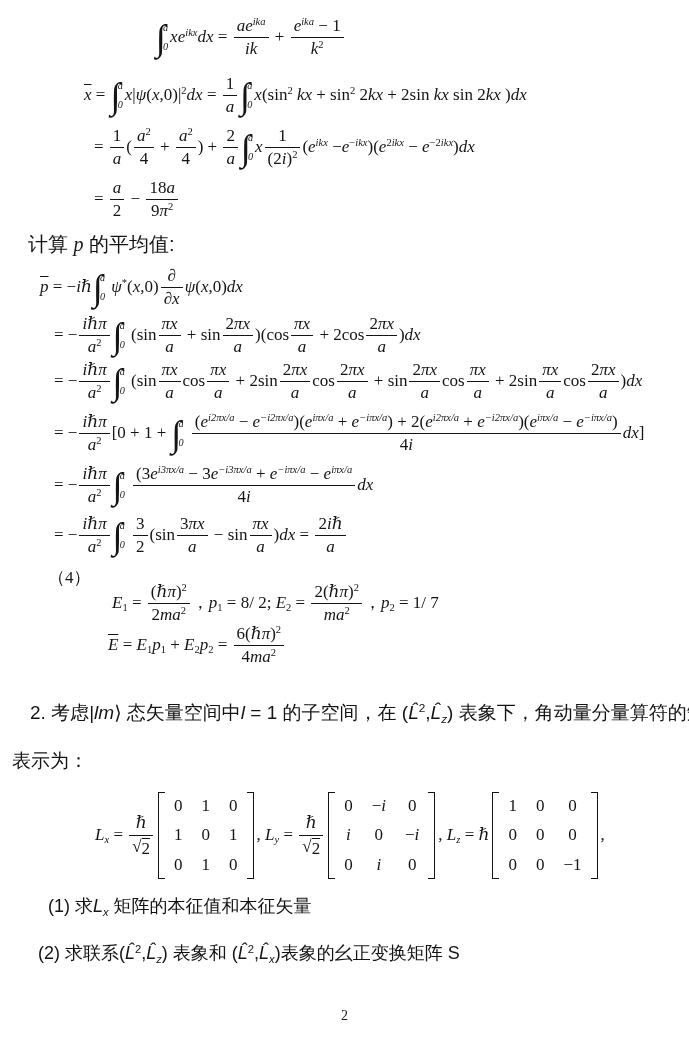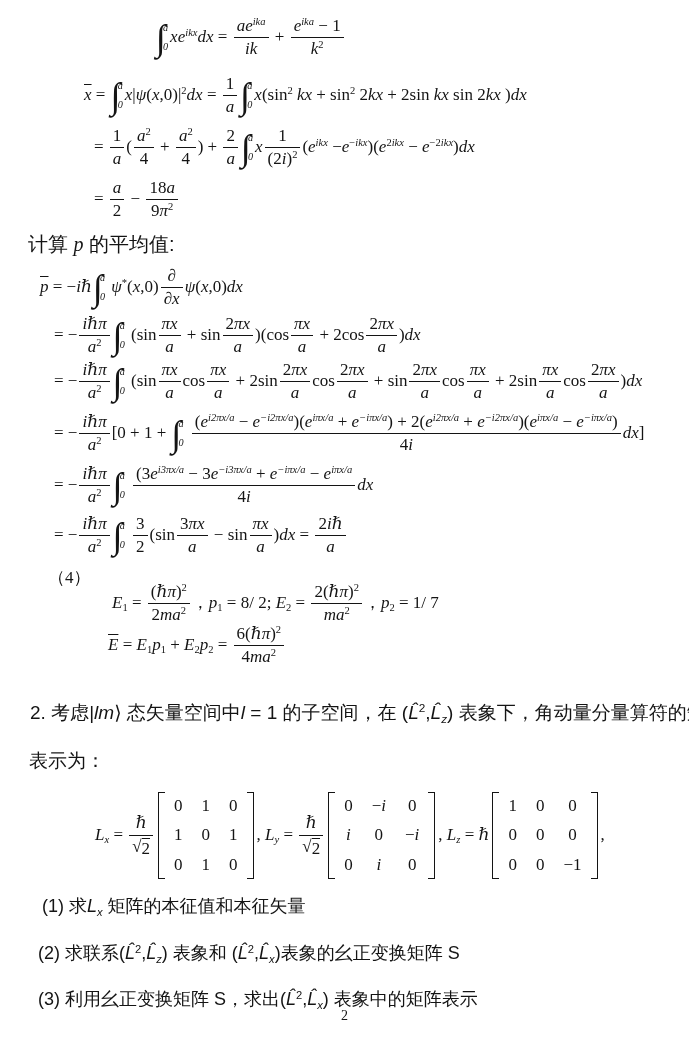--- a/index.html
+++ b/index.html
@@ -227,21 +227,21 @@
       </span><span class="rm">，</span><span class="it">p</span><span class="sub2"><span class="rm">1</span></span><span class="rm"> = 8/ 2; </span><span class="it">E</span><span class="sub2"><span class="rm">2</span></span><span class="rm"> = </span><span class="frac">
         <span class="num"><span class="rm">2(ℏ</span><span class="it">π</span><span class="rm">)</span><span class="sup2"><span class="rm">2</span></span></span>
         <span class="den"><span class="it">ma</span><span class="sup2"><span class="rm">2</span></span></span>
       </span><span class="rm">，</span><span class="it">p</span><span class="sub2"><span class="rm">2</span></span><span class="rm"> = 1/ 7</span></div>
   <div class="abs math-line" style="left:108px;top:624px;"><span class="ovl"><span class="it">E</span></span><span class="rm"> = </span><span class="it">E</span><span class="sub2"><span class="rm">1</span></span><span class="it">p</span><span class="sub2"><span class="rm">1</span></span><span class="rm"> + </span><span class="it">E</span><span class="sub2"><span class="rm">2</span></span><span class="it">p</span><span class="sub2"><span class="rm">2</span></span><span class="rm"> = </span><span class="frac">
         <span class="num"><span class="rm">6(ℏ</span><span class="it">π</span><span class="rm">)</span><span class="sup2"><span class="rm">2</span></span></span>
         <span class="den"><span class="rm">4</span><span class="it">ma</span><span class="sup2"><span class="rm">2</span></span></span>
       </span></div>
 
   <div class="abs para zh" style="left:30px;top:700px;"><span class="rm">2. 考虑</span><span class="rm">|</span><span class="it">lm</span><span class="rm">⟩</span><span class="rm"> 态矢量空间中</span><span class="it">l</span><span class="rm"> = 1 的子空间，在 (</span><span class="it">L̂</span><span class="sup2"><span class="rm">2</span></span><span class="rm">,</span><span class="it">L̂</span><span class="sub2"><span class="it">z</span></span><span class="rm">) 表象下，角动量分量算符的矩阵</span></div>
-  <div class="abs para zh" style="left:29px;top:748px;text-align:right;">表示为：</div>
+  <div class="abs para zh" style="left:12px;top:748px;text-align:right;">表示为：</div>
 
   <div class="abs math-line" style="left:95px;top:792px;"><span class="it">L</span><span class="sub2"><span class="it">x</span></span><span class="rm"> = </span><span class="frac">
         <span class="num"><span class="rm">ℏ</span></span>
         <span class="den"><span class="rt">
             <span class="rts">√</span>
             <span class="rta"><span class="rm">2</span></span>
           </span></span>
       </span><span class="mat">
         <span class="bl"></span>
         <span class="cells">
@@ -285,19 +285,18 @@
           <span class="cell"><span class="rm">0</span></span>
           <span class="cell"><span class="rm">0</span></span>
           <span class="cell"><span class="rm">0</span></span>
           <span class="cell"><span class="rm">0</span></span>
           <span class="cell"><span class="rm">0</span></span>
           <span class="cell"><span class="rm">−1</span></span>
         </span>
         <span class="br"></span>
       </span><span class="rm">,</span></div>
 
-  <div class="abs qline zh" style="left:42px;top:894px;"><span class="rm">(1)  求</span><span class="it">L</span><span class="sub2"><span class="it">x</span></span><span class="rm">  矩阵的本征值和本征矢量</span></div>
+  <div class="abs qline zh" style="left:48px;top:894px;"><span class="rm">(1)  求</span><span class="it">L</span><span class="sub2"><span class="it">x</span></span><span class="rm">  矩阵的本征值和本征矢量</span></div>
   <div class="abs qline zh" style="left:38px;top:941px;"><span class="rm">(2)  求联系(</span><span class="it">L̂</span><span class="sup2"><span class="rm">2</span></span><span class="rm">,</span><span class="it">L̂</span><span class="sub2"><span class="it">z</span></span><span class="rm">)  表象和  (</span><span class="it">L̂</span><span class="sup2"><span class="rm">2</span></span><span class="rm">,</span><span class="it">L̂</span><span class="sub2"><span class="it">x</span></span><span class="rm">)表象的幺正变换矩阵 S</span></div>
-  <div class="abs qline zh" style="left:38px;top:987px;"><span class="rm">(3)  利用幺正变换矩阵 S，求出(</span><span class="it">L̂</span><span class="sup2"><span class="rm">2</span></span><span class="rm">,</span><span class="it">L̂</span><span class="sub2"><span class="it">x</span></span><span class="rm">)  表象中的矩阵表示</span></div>
 
   <div class="abs pagenum" style="left:0;top:1008px;width:689px;text-align:center;white-space:normal;">2</div>
 
 </div>
 
 </body></html>

